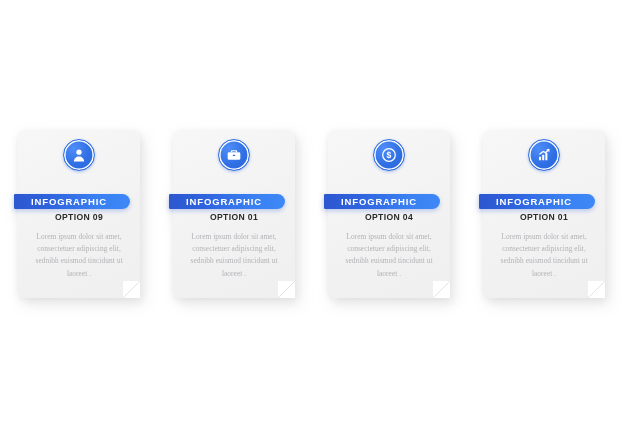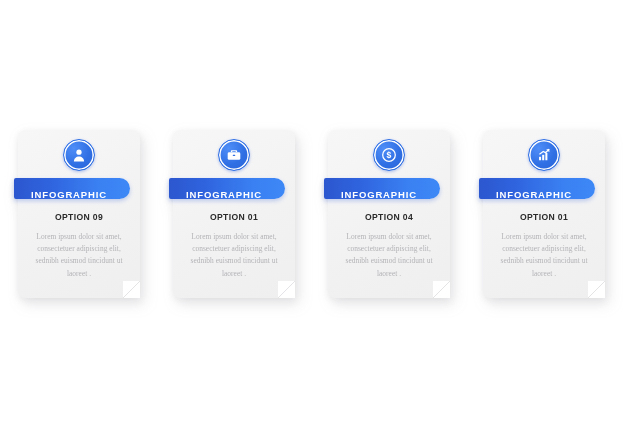--- a/index.html
+++ b/index.html
@@ -83,28 +83,28 @@
     align-items: center;
     justify-content: center;
   }
 
   .icon-badge svg { display: block; }
 
   
   .banner {
     position: absolute;
     left: -4px;
-    top: 48px;
+    top: 64px;
     width: 116px;
-    height: 21px;
+    height: 15px;
     background: linear-gradient(90deg, #2c57cf 0%, #2f63de 30%, #3a80f2 72%, #3d88f7 100%);
     border-radius: 2px 11px 11px 2px;
     box-shadow: 0 2px 4px rgba(45,95,216,0.28);
     display: flex;
-    align-items: flex-end;
+    align-items: center;
     justify-content: center;
   }
 
   .banner-label {
     color: #ffffff;
     font-size: 9.5px;
     font-weight: bold;
     letter-spacing: 0.85px;
     line-height: 1;
     white-space: nowrap;

